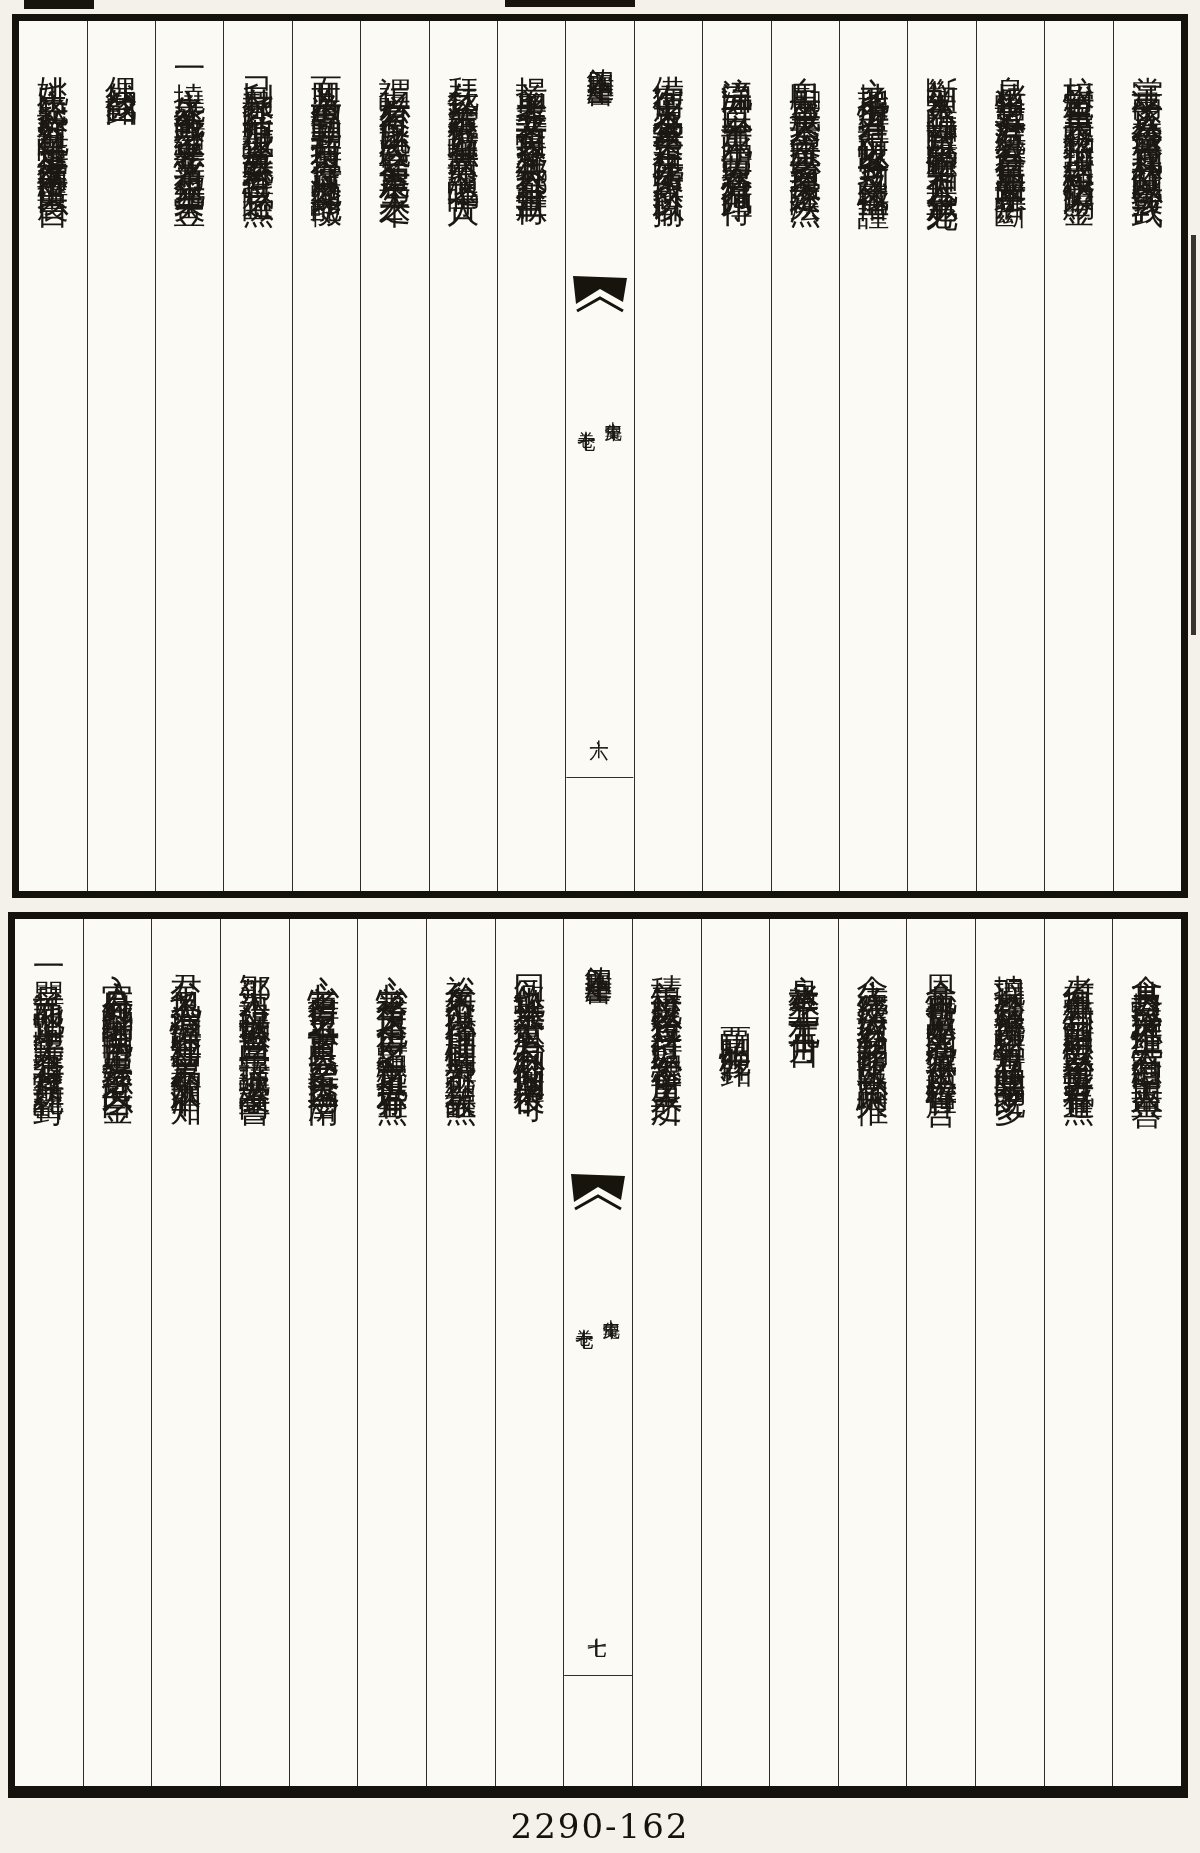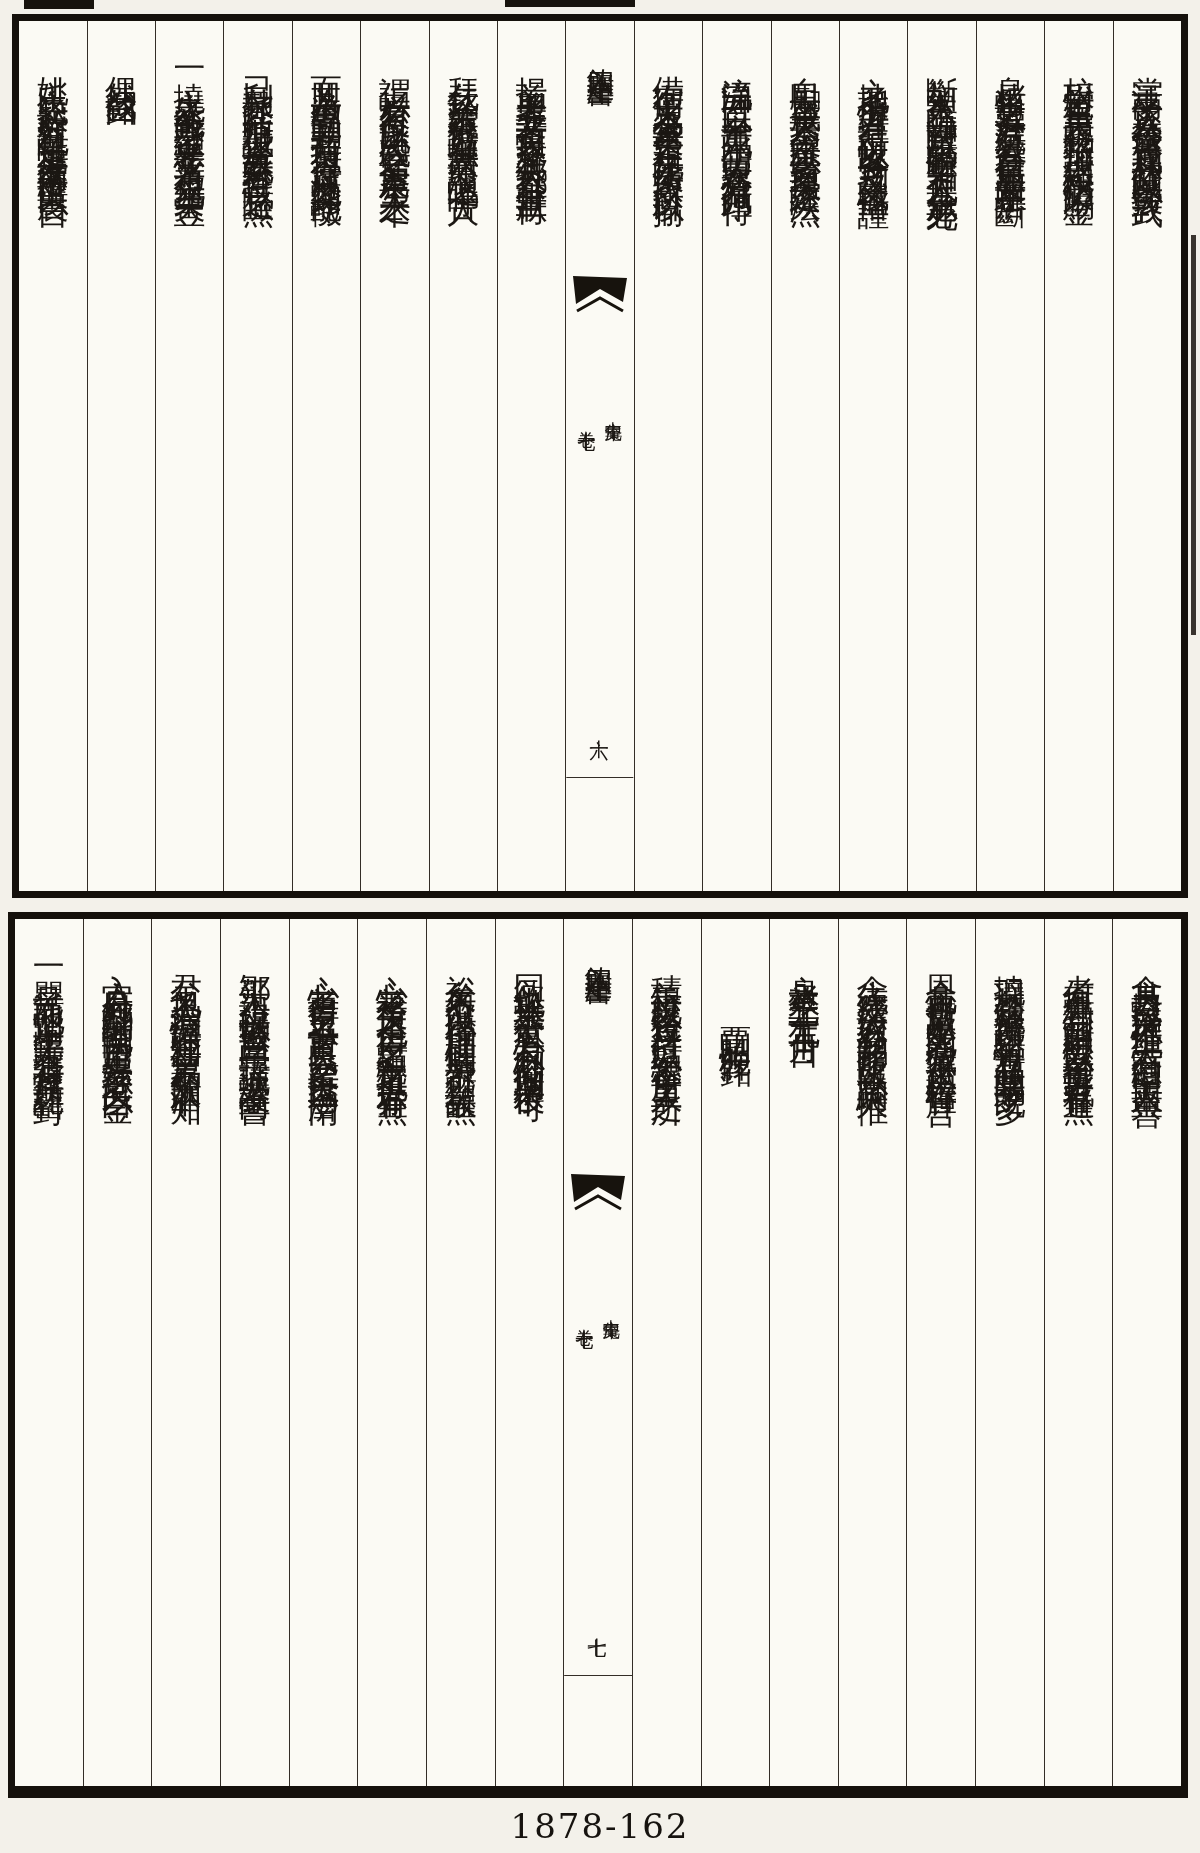--- a/index.html
+++ b/index.html
@@ -191,13 +191,13 @@
       <div class="coltext">君父也為人淵淳慎靜不知秤量貿易不知飲酒不知</div>
     </div>
     <div class="col body">
       <div class="coltext">入官府見鄉鄰鬨者輒閉戶避里寡婦孫老矣以白金</div>
     </div>
     <div class="col body">
       <div class="coltext">一罌見託而他適踰十年歸未有請遽付其所託罌封</div>
     </div>
   </div>
 
-<div class="page-number">1878-162</div>
+<div class="page-number">2290-162</div>
 
 </body></html>

